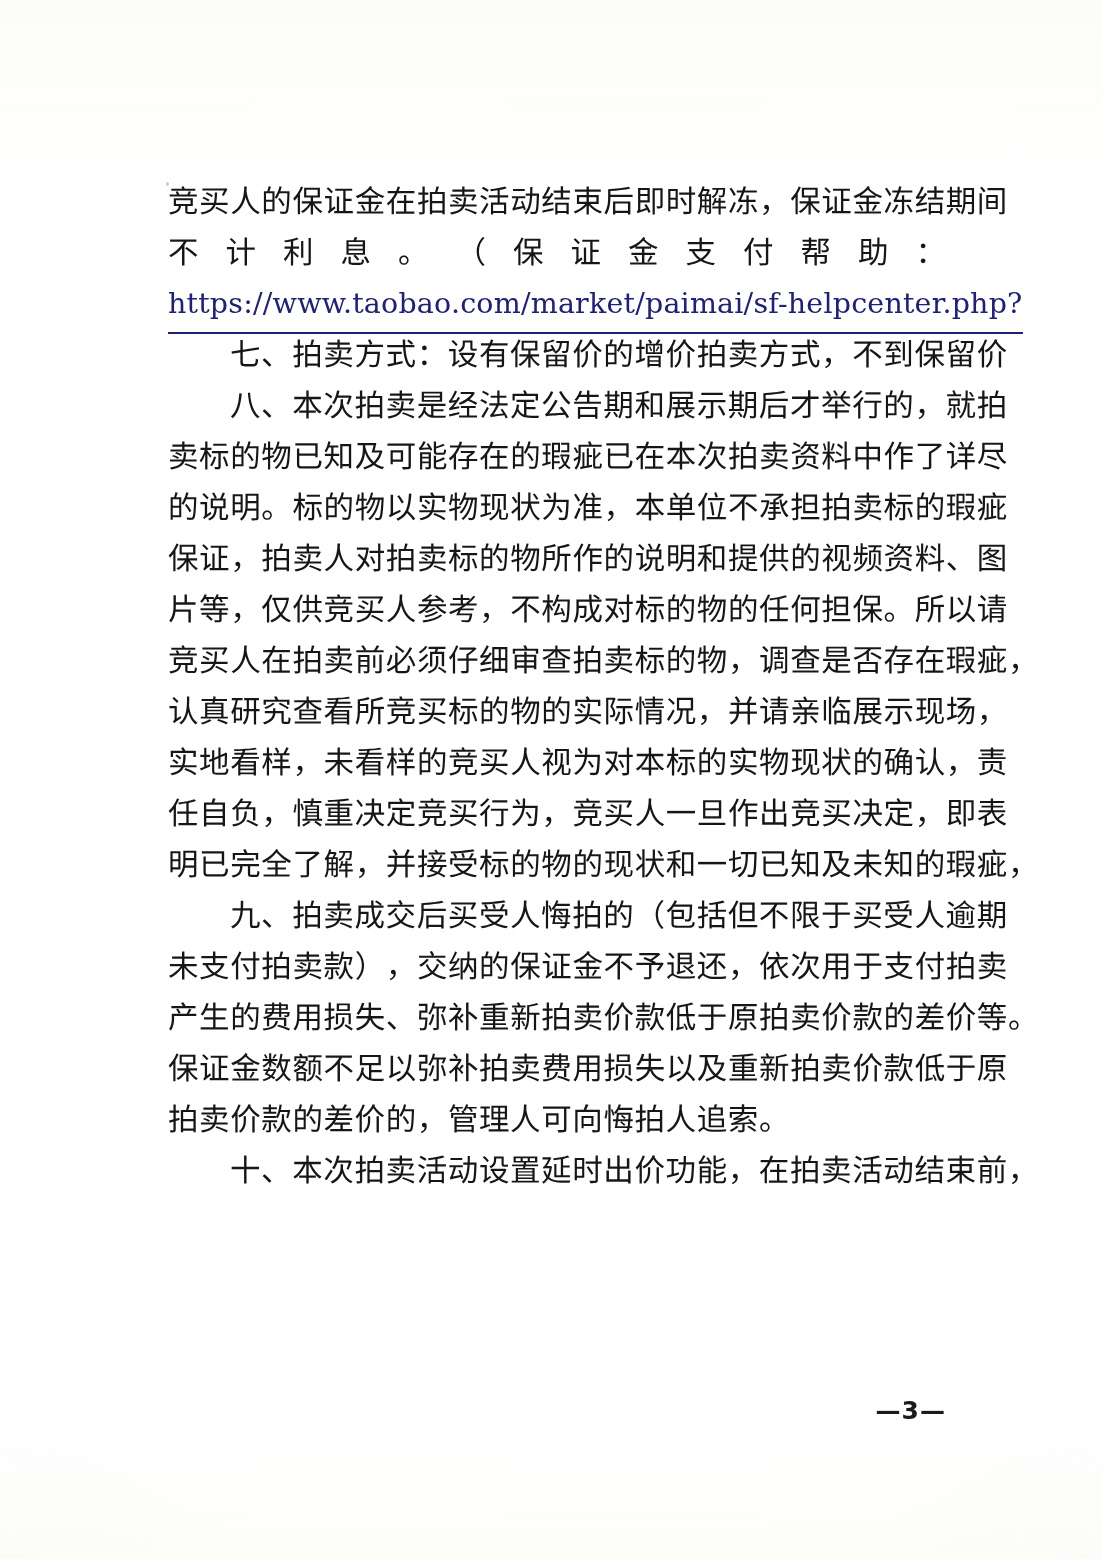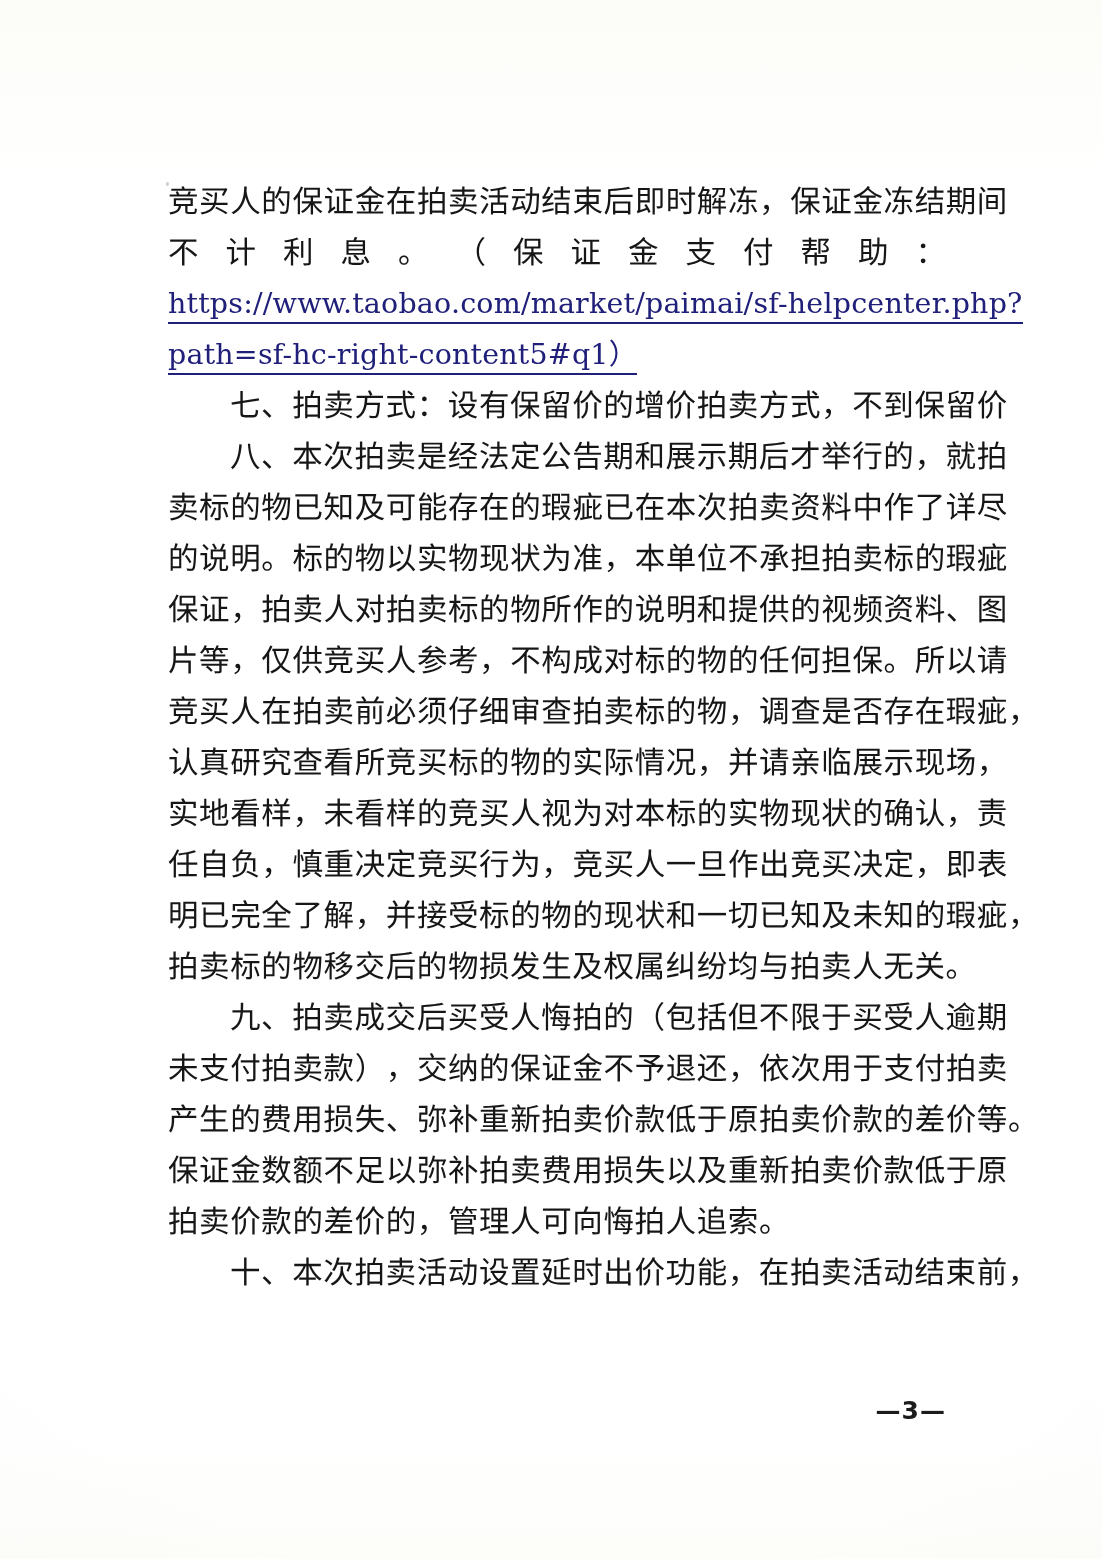--- a/index.html
+++ b/index.html
@@ -83,21 +83,21 @@
 
   
   .tline.link {
     color: #20207a;
     font-family: "DejaVu Serif", "Liberation Serif", serif;
     font-size: 28.5px;
     letter-spacing: 0.2px;
   }
   .tline.link .url-run {
     border-bottom: 2px solid #20207a;
-    padding-bottom: 3px;
+    padding-bottom: 13px;
     display: inline-block;
     line-height: 1.05;
   }
 
   
   .page-number {
     position: absolute;
     right: 156px;
     top: 1396px;
     font-size: 25px;
@@ -160,23 +160,20 @@
           <span>证</span>
           <span>金</span>
           <span>支</span>
           <span>付</span>
           <span>帮</span>
           <span>助</span>
           <span>：</span>
         </div>
       <div class="tline link">
         <span class="url-run">https://www.taobao.com/market/paimai/sf-helpcenter.php?</span>
-      </div>
-      <div class="tline link">
-        <span class="url-run">path=sf-hc-right-content5#q1）</span>
       </div>
     </div>
 
     <div class="para">
       <div class="tline justify indent">
 
       <span>七</span>
           <span>、</span>
           <span>拍</span>
           <span>卖</span>
@@ -498,23 +495,20 @@
           <span>已</span>
           <span>知</span>
           <span>及</span>
           <span>未</span>
           <span>知</span>
           <span>的</span>
           <span>瑕</span>
           <span>疵</span>
           <span>，</span>
         </div>
-      <div class="tline">
-        <span>拍卖标的物移交后的物损发生及权属纠纷均与拍卖人无关。</span>
-      </div>
     </div>
 
     <div class="para">
       <div class="tline justify indent">
 
       <span>九</span>
           <span>、</span>
           <span>拍</span>
           <span>卖</span>
           <span>成</span>

